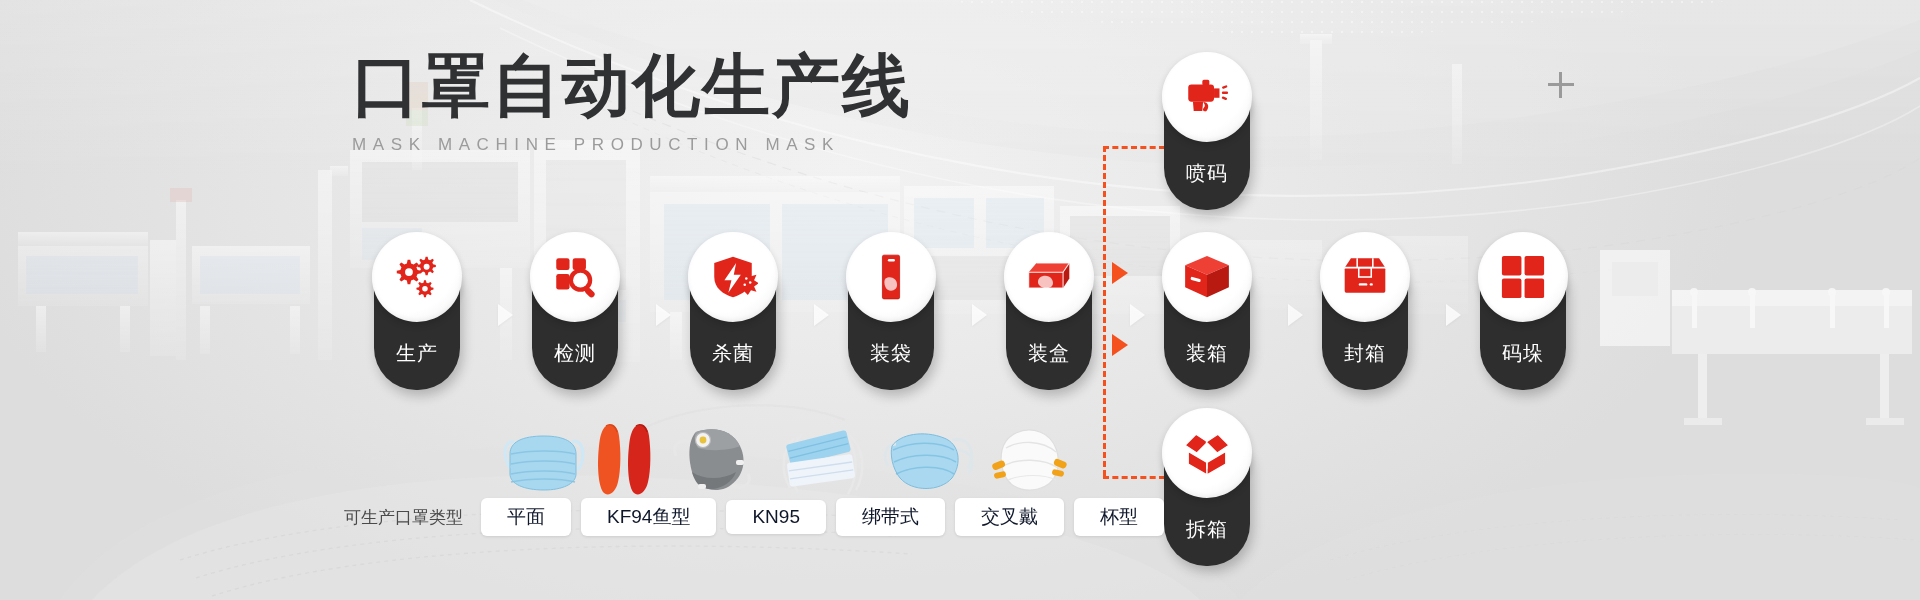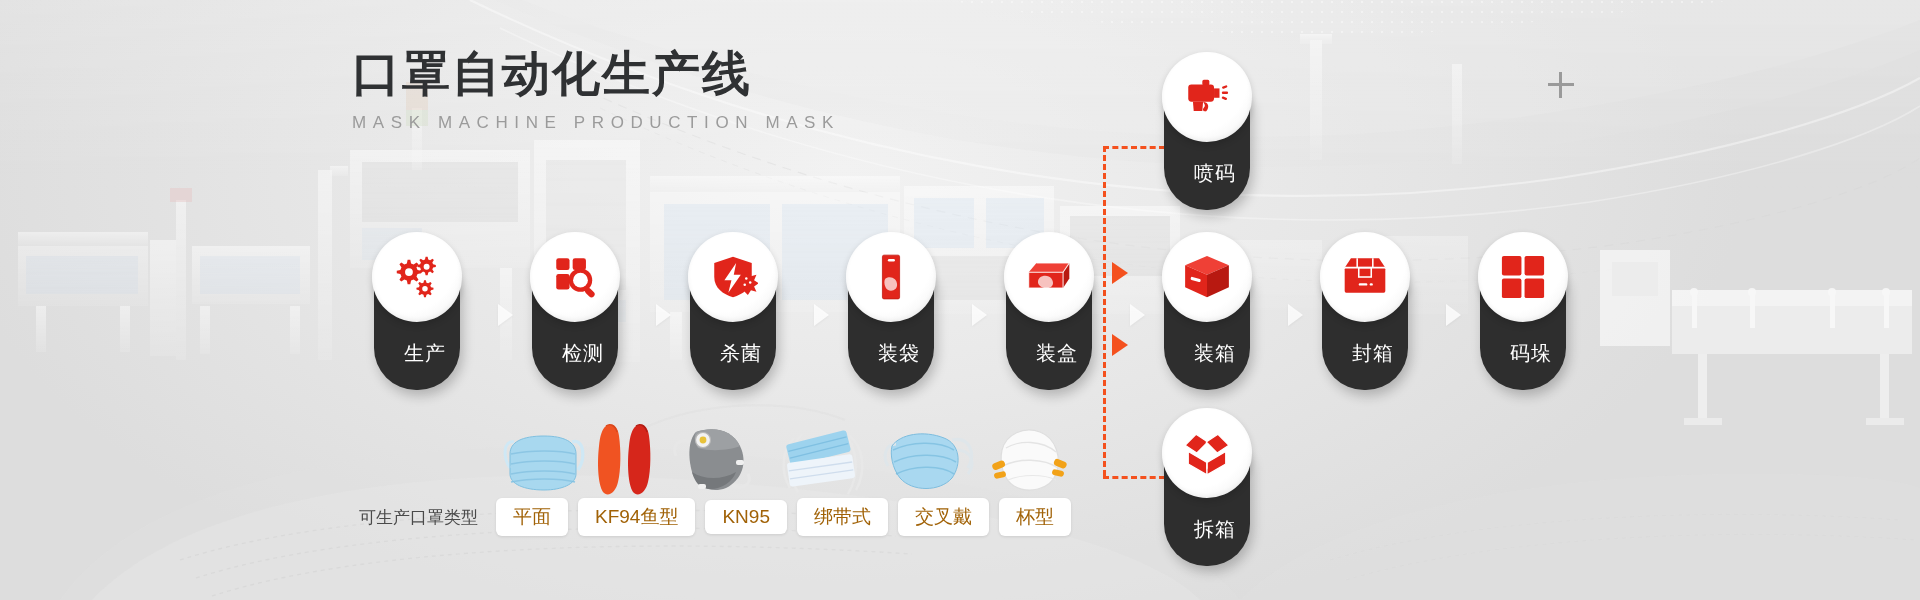--- a/index.html
+++ b/index.html
@@ -18,23 +18,23 @@
     overflow: hidden;
   }
 
   
   .bg-layer { position: absolute; inset: 0; pointer-events: none; }
   .bg-svg { position: absolute; inset: 0; width: 1920px; height: 600px; }
 
   
   .header { position: absolute; left: 352px; top: 48px; }
   .title {
-    font-size: 48px; font-weight: bold; color: #2f3133;
+    font-size: 68px; font-weight: bold; color: #2f3133;
     letter-spacing: 2px; line-height: 1.1;
-    font-family: Liberation Serif, serif;
+    font-family: Liberation Sans, sans-serif;
   }
   .subtitle {
     margin-top: 12px;
     font-size: 17px; color: #9b9b9b; letter-spacing: 6.6px;
     font-weight: normal;
   }
 
   
   .node {
     position: absolute;
@@ -54,21 +54,21 @@
     left: 4px; top: 0;
     width: 90px; height: 90px;
     border-radius: 50%;
     background: radial-gradient(circle at 36% 30%, #ffffff 0%, #ffffff 62%, #f4f4f4 85%, #e2e2e2 100%);
     box-shadow: 0 3px 7px rgba(0,0,0,0.16), inset 0 -2px 4px rgba(0,0,0,0.05);
     display: flex; align-items: center; justify-content: center;
   }
   .node-circle svg { width: 50px; height: 50px; display: block; }
   .node-label {
     position: absolute;
-    left: 14px; top: 108px; width: 86px;
+    left: 6px; top: 108px; width: 86px;
     color: #ffffff;
     font-size: 20px;
     letter-spacing: 1px;
     font-family: "Liberation Sans", "DejaVu Sans", sans-serif;
   }
 
   
   .arrow-white {
     position: absolute;
     width: 0; height: 0;
@@ -89,33 +89,33 @@
     width: 0; border-left: 3px dashed #f4511e;
   }
   .dash-h {
     position: absolute;
     height: 0; border-top: 3px dashed #f4511e;
   }
 
   
   .types-row {
     position: absolute;
-    left: 359px; top: 498px;
+    left: 344px; top: 498px;
     display: flex; align-items: center; gap: 10px;
   }
   .types-label {
     font-size: 17px; color: #4a4a4a; margin-right: 8px;
     white-space: nowrap;
   }
   .type-tag {
     background: #ffffff;
     border-radius: 6px;
-    padding: 6px 17px;
+    padding: 6px 26px;
     font-size: 19px;
-    color: #a16207;
+    color: #0f172a;
     white-space: nowrap;
     box-shadow: 0 1px 3px rgba(0,0,0,0.10);
   }
 
   
   .masks-row { position: absolute; left: 500px; top: 418px; width: 530px; height: 82px; }
   .mask-thumb { position: absolute; bottom: 0; }
 
   .plus-mark {
     position: absolute; left: 1548px; top: 72px;

